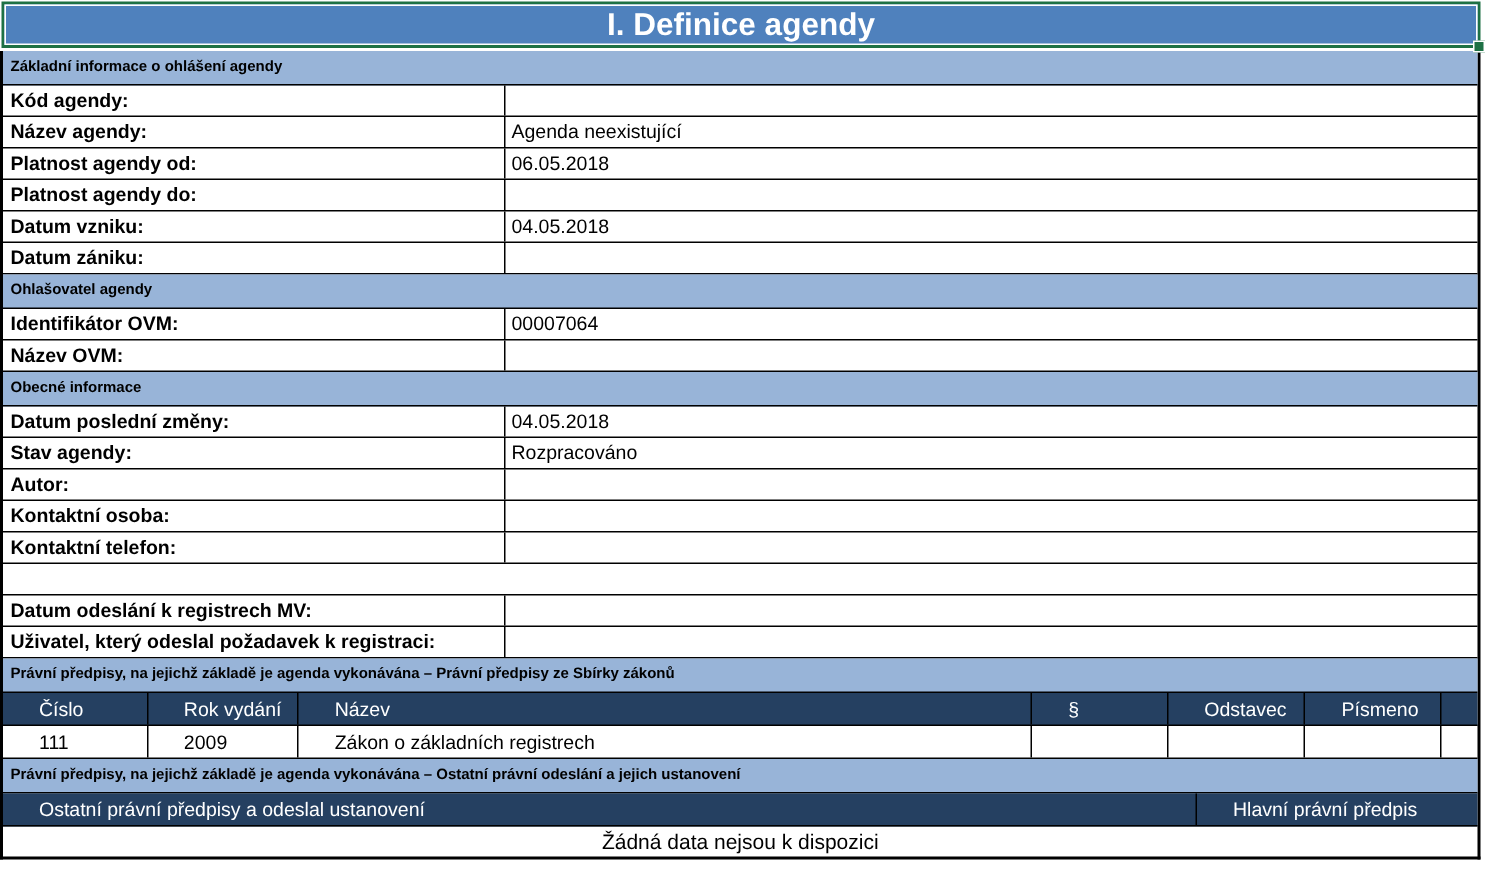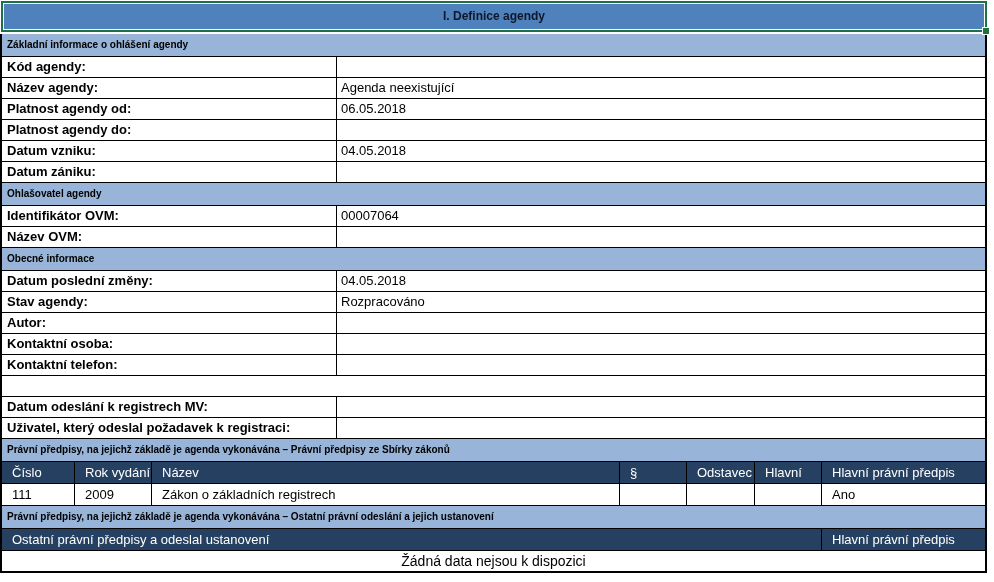--- a/index.html
+++ b/index.html
@@ -18,23 +18,23 @@
   .title-sel {
     position: relative;
     margin-left: 1px;
     width: 982px;
     border: 2px solid #1E7145;
     background: #ffffff;
   }
   .title-bar {
     border: 1px solid #ffffff;
     background: #4F81BD;
-    color: #0f172a;
+    color: #ffffff;
     font-weight: bold;
-    font-size: 12px;
+    font-size: 21px;
     text-align: center;
     height: 25px;
     line-height: 25px;
     overflow: hidden;
   }
   .fill-handle {
     position: absolute;
     right: -5px;
     bottom: -5px;
     width: 6px;
@@ -88,24 +88,25 @@
   }
   .trow {
     display: flex;
     height: 21px;
     line-height: 21px;
     font-size: 13px;
     border-bottom: 1px solid #000000;
   }
   .trow > div {
     box-sizing: border-box;
-    padding-left: 10px;
+    padding-left: 0;
     border-right: 1px solid #000000;
     white-space: nowrap;
     overflow: hidden;
+    margin-left: 24px;
   }
   .trow > div:last-child { border-right: none; }
   .thead { background: #254061; color: #ffffff; }
   .c1 { width: 73px; }
   .c2 { width: 77px; }
   .c3 { width: 468px; }
   .c4 { width: 67px; }
   .c5 { width: 68px; }
   .c6 { width: 67px; }
   .c7 { flex: 1; }
@@ -202,21 +203,21 @@
     </div>
 
     <div class="sec">Právní předpisy, na jejichž základě je agenda vykonávána – Právní předpisy ze Sbírky zákonů</div>
 
     <div class="trow thead">
       <div class="c1">Číslo</div>
       <div class="c2">Rok vydání</div>
       <div class="c3">Název</div>
       <div class="c4">§</div>
       <div class="c5">Odstavec</div>
-      <div class="c6">Hlavní</div>
+      <div class="c6">Písmeno</div>
       <div class="c7">Hlavní právní předpis</div>
     </div>
     <div class="trow">
       <div class="c1">111</div>
       <div class="c2">2009</div>
       <div class="c3">Zákon o základních registrech</div>
       <div class="c4"></div>
       <div class="c5"></div>
       <div class="c6"></div>
       <div class="c7">Ano</div>

